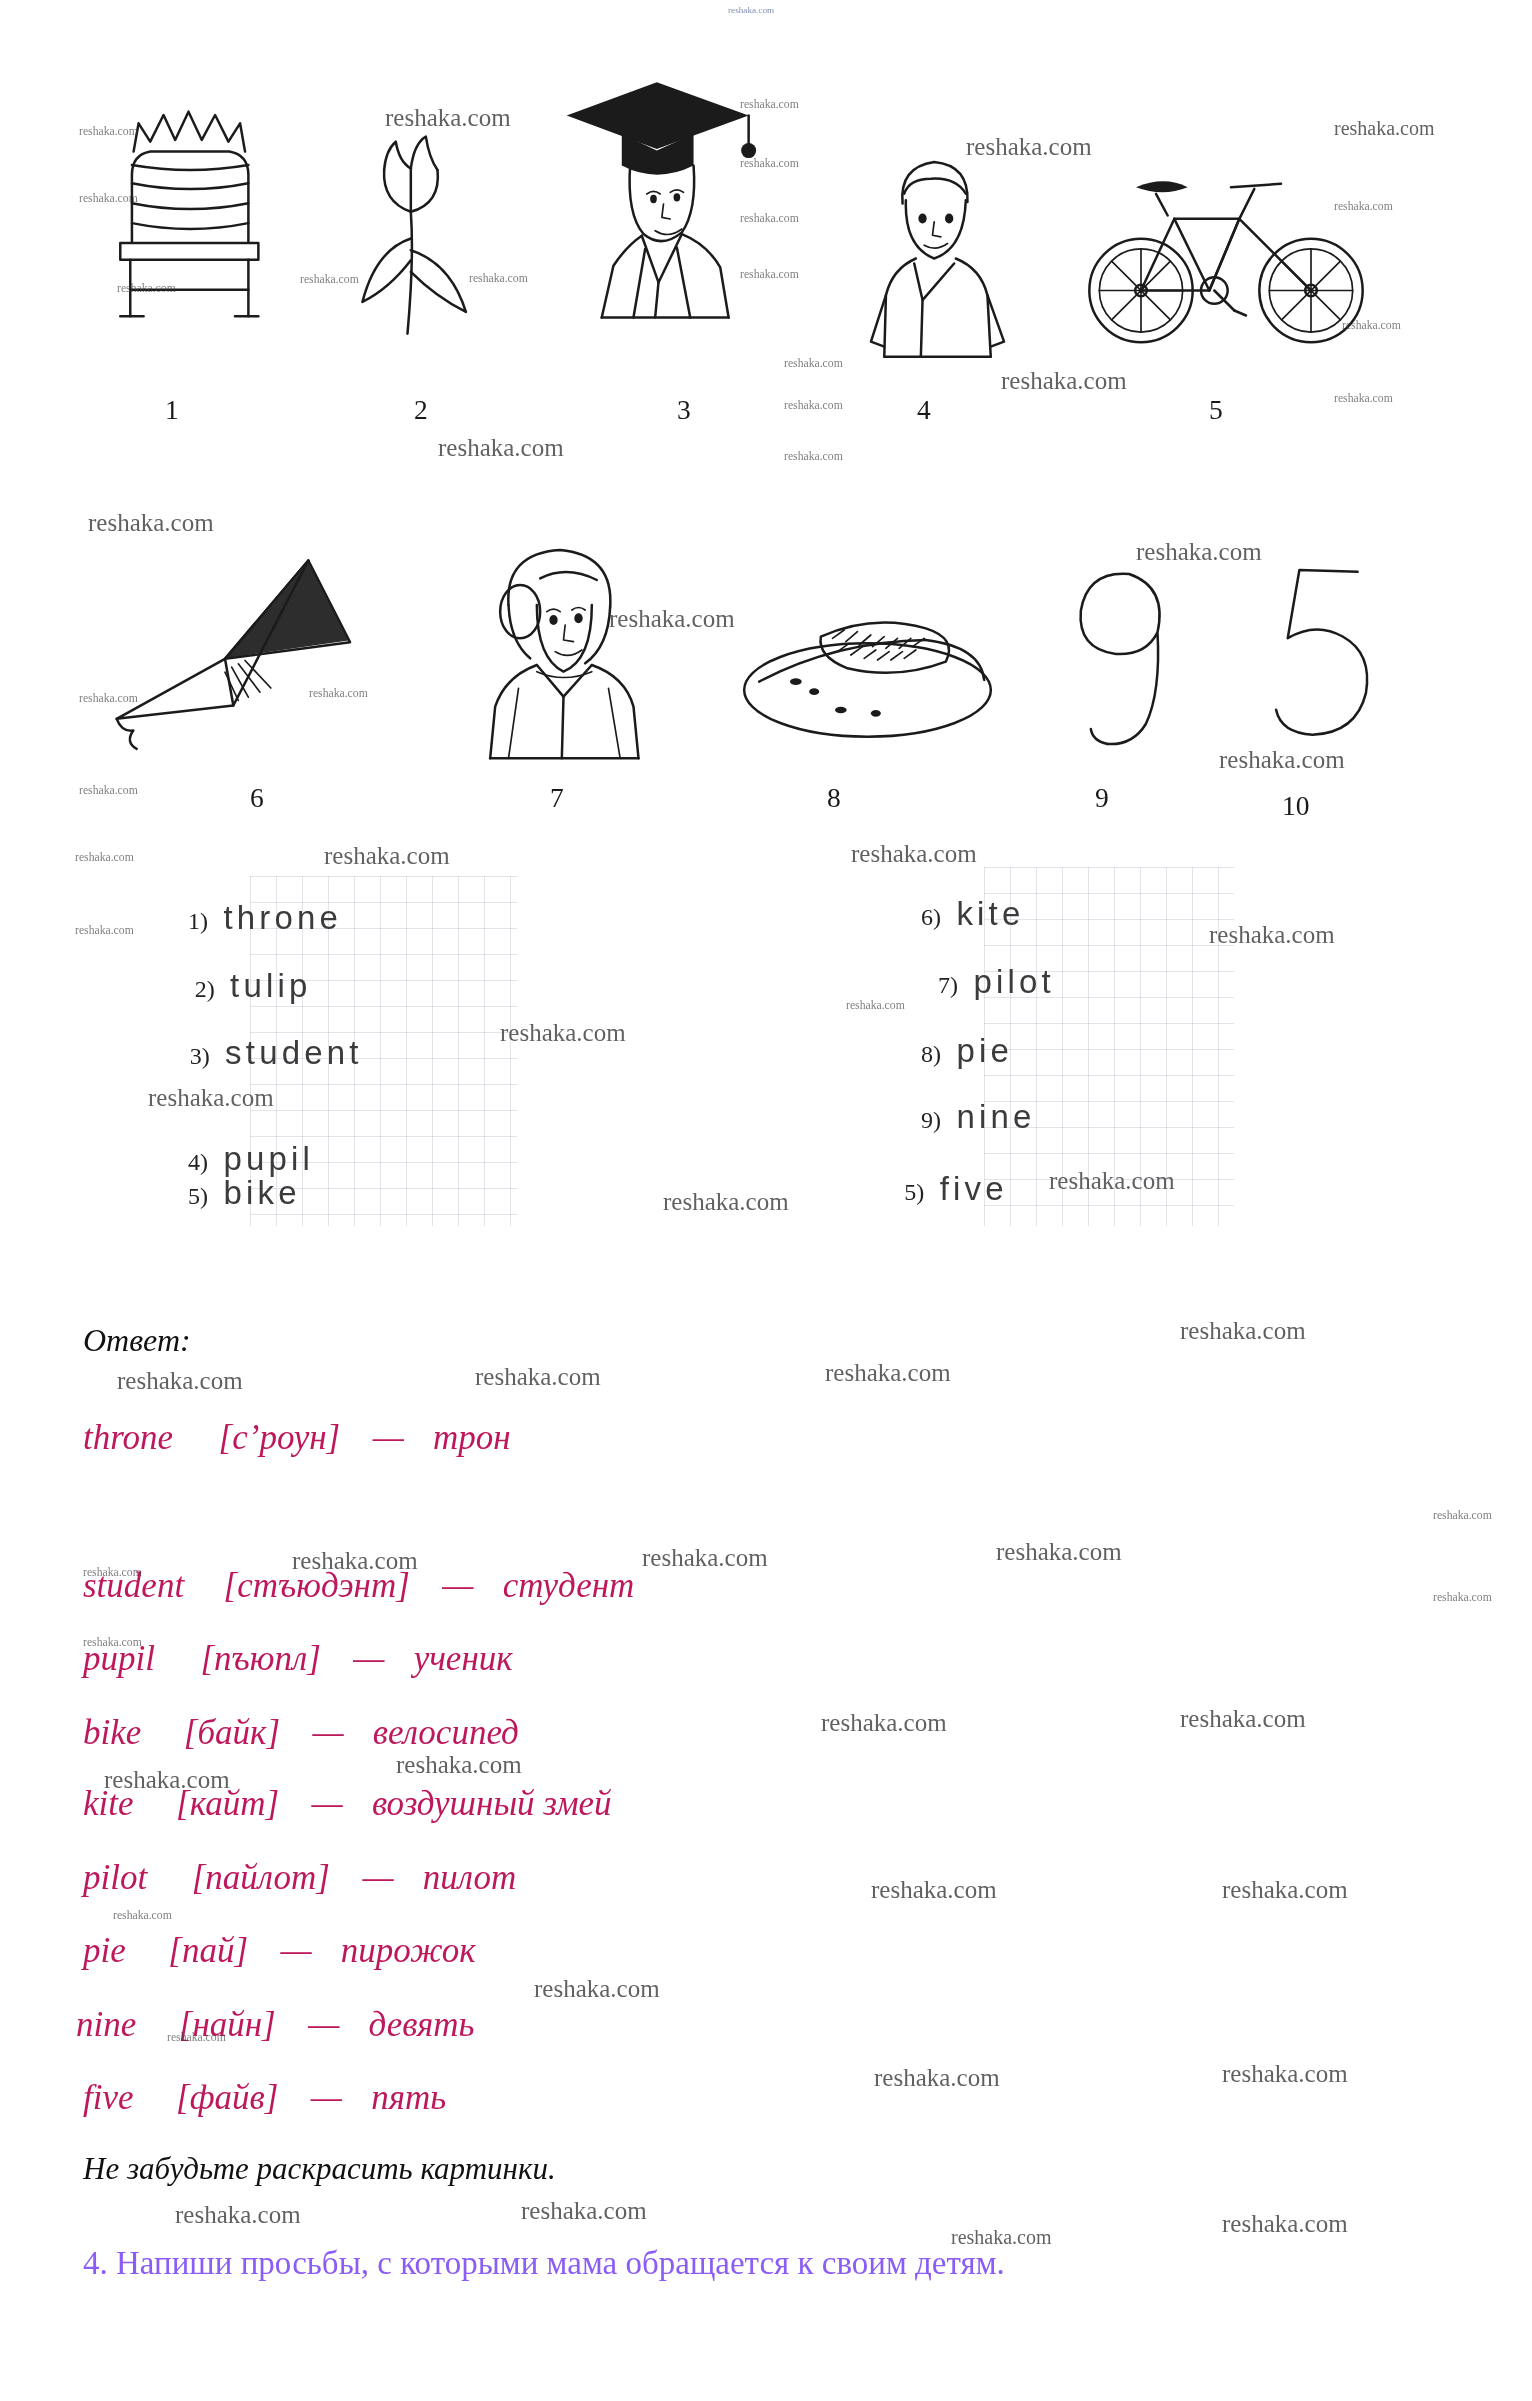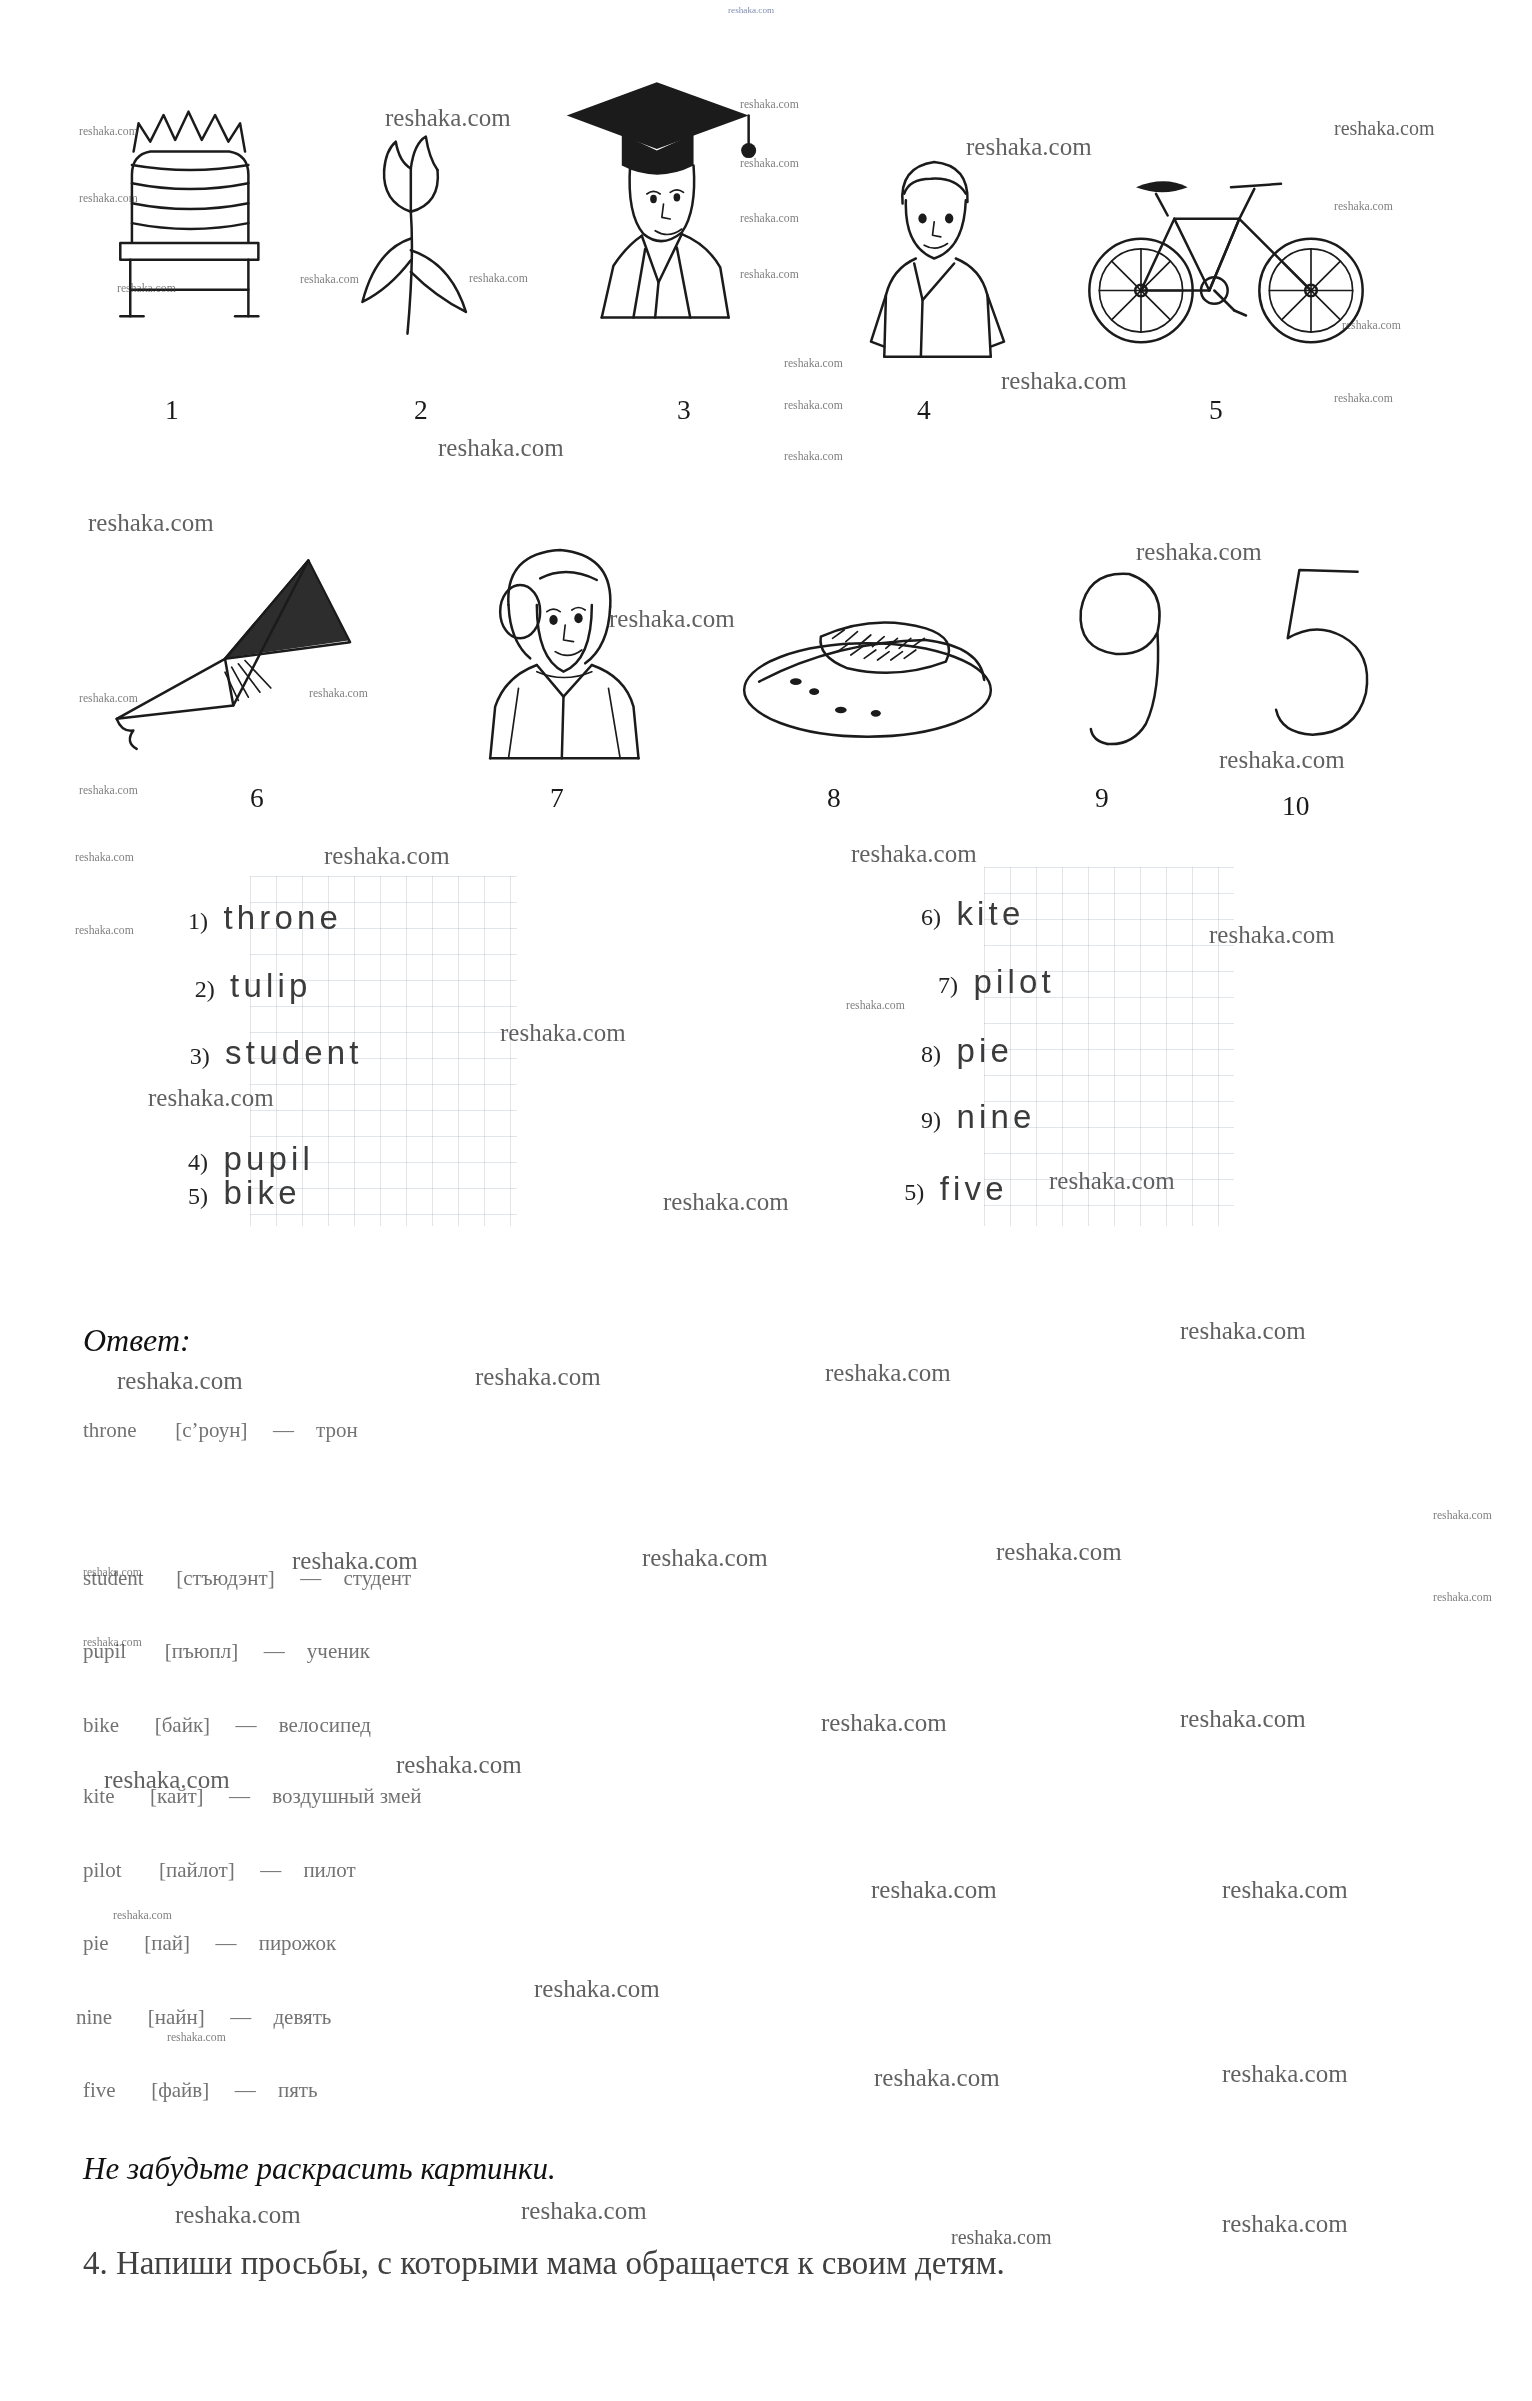--- a/index.html
+++ b/index.html
@@ -81,38 +81,39 @@
   .answer-label {
     position: absolute;
     font-family: "Liberation Serif", serif;
     font-style: italic;
     font-size: 32px;
     color: #111;
   }
   .ans-line {
     position: absolute;
     font-family: "Liberation Serif", serif;
-    font-size: 21px;
-    color: #737373;
+    font-size: 35px;
+    color: #be185d;
     white-space: nowrap;
+    font-style: italic;
   }
   .ans-line .w { }
   .ans-line .tr { }
   .note {
     position: absolute;
     font-family: "Liberation Serif", serif;
     font-style: italic;
     font-size: 31px;
     color: #111;
   }
   .task {
     position: absolute;
     font-family: "Liberation Serif", serif;
     font-size: 33px;
-    color: #404040;
+    color: #8b5cf6;
     white-space: nowrap;
   }
 
   svg { display: block; }
   .stroke {
     fill: none;
     stroke: #1b1b1b;
     stroke-width: 3;
     stroke-linecap: round;
     stroke-linejoin: round;

